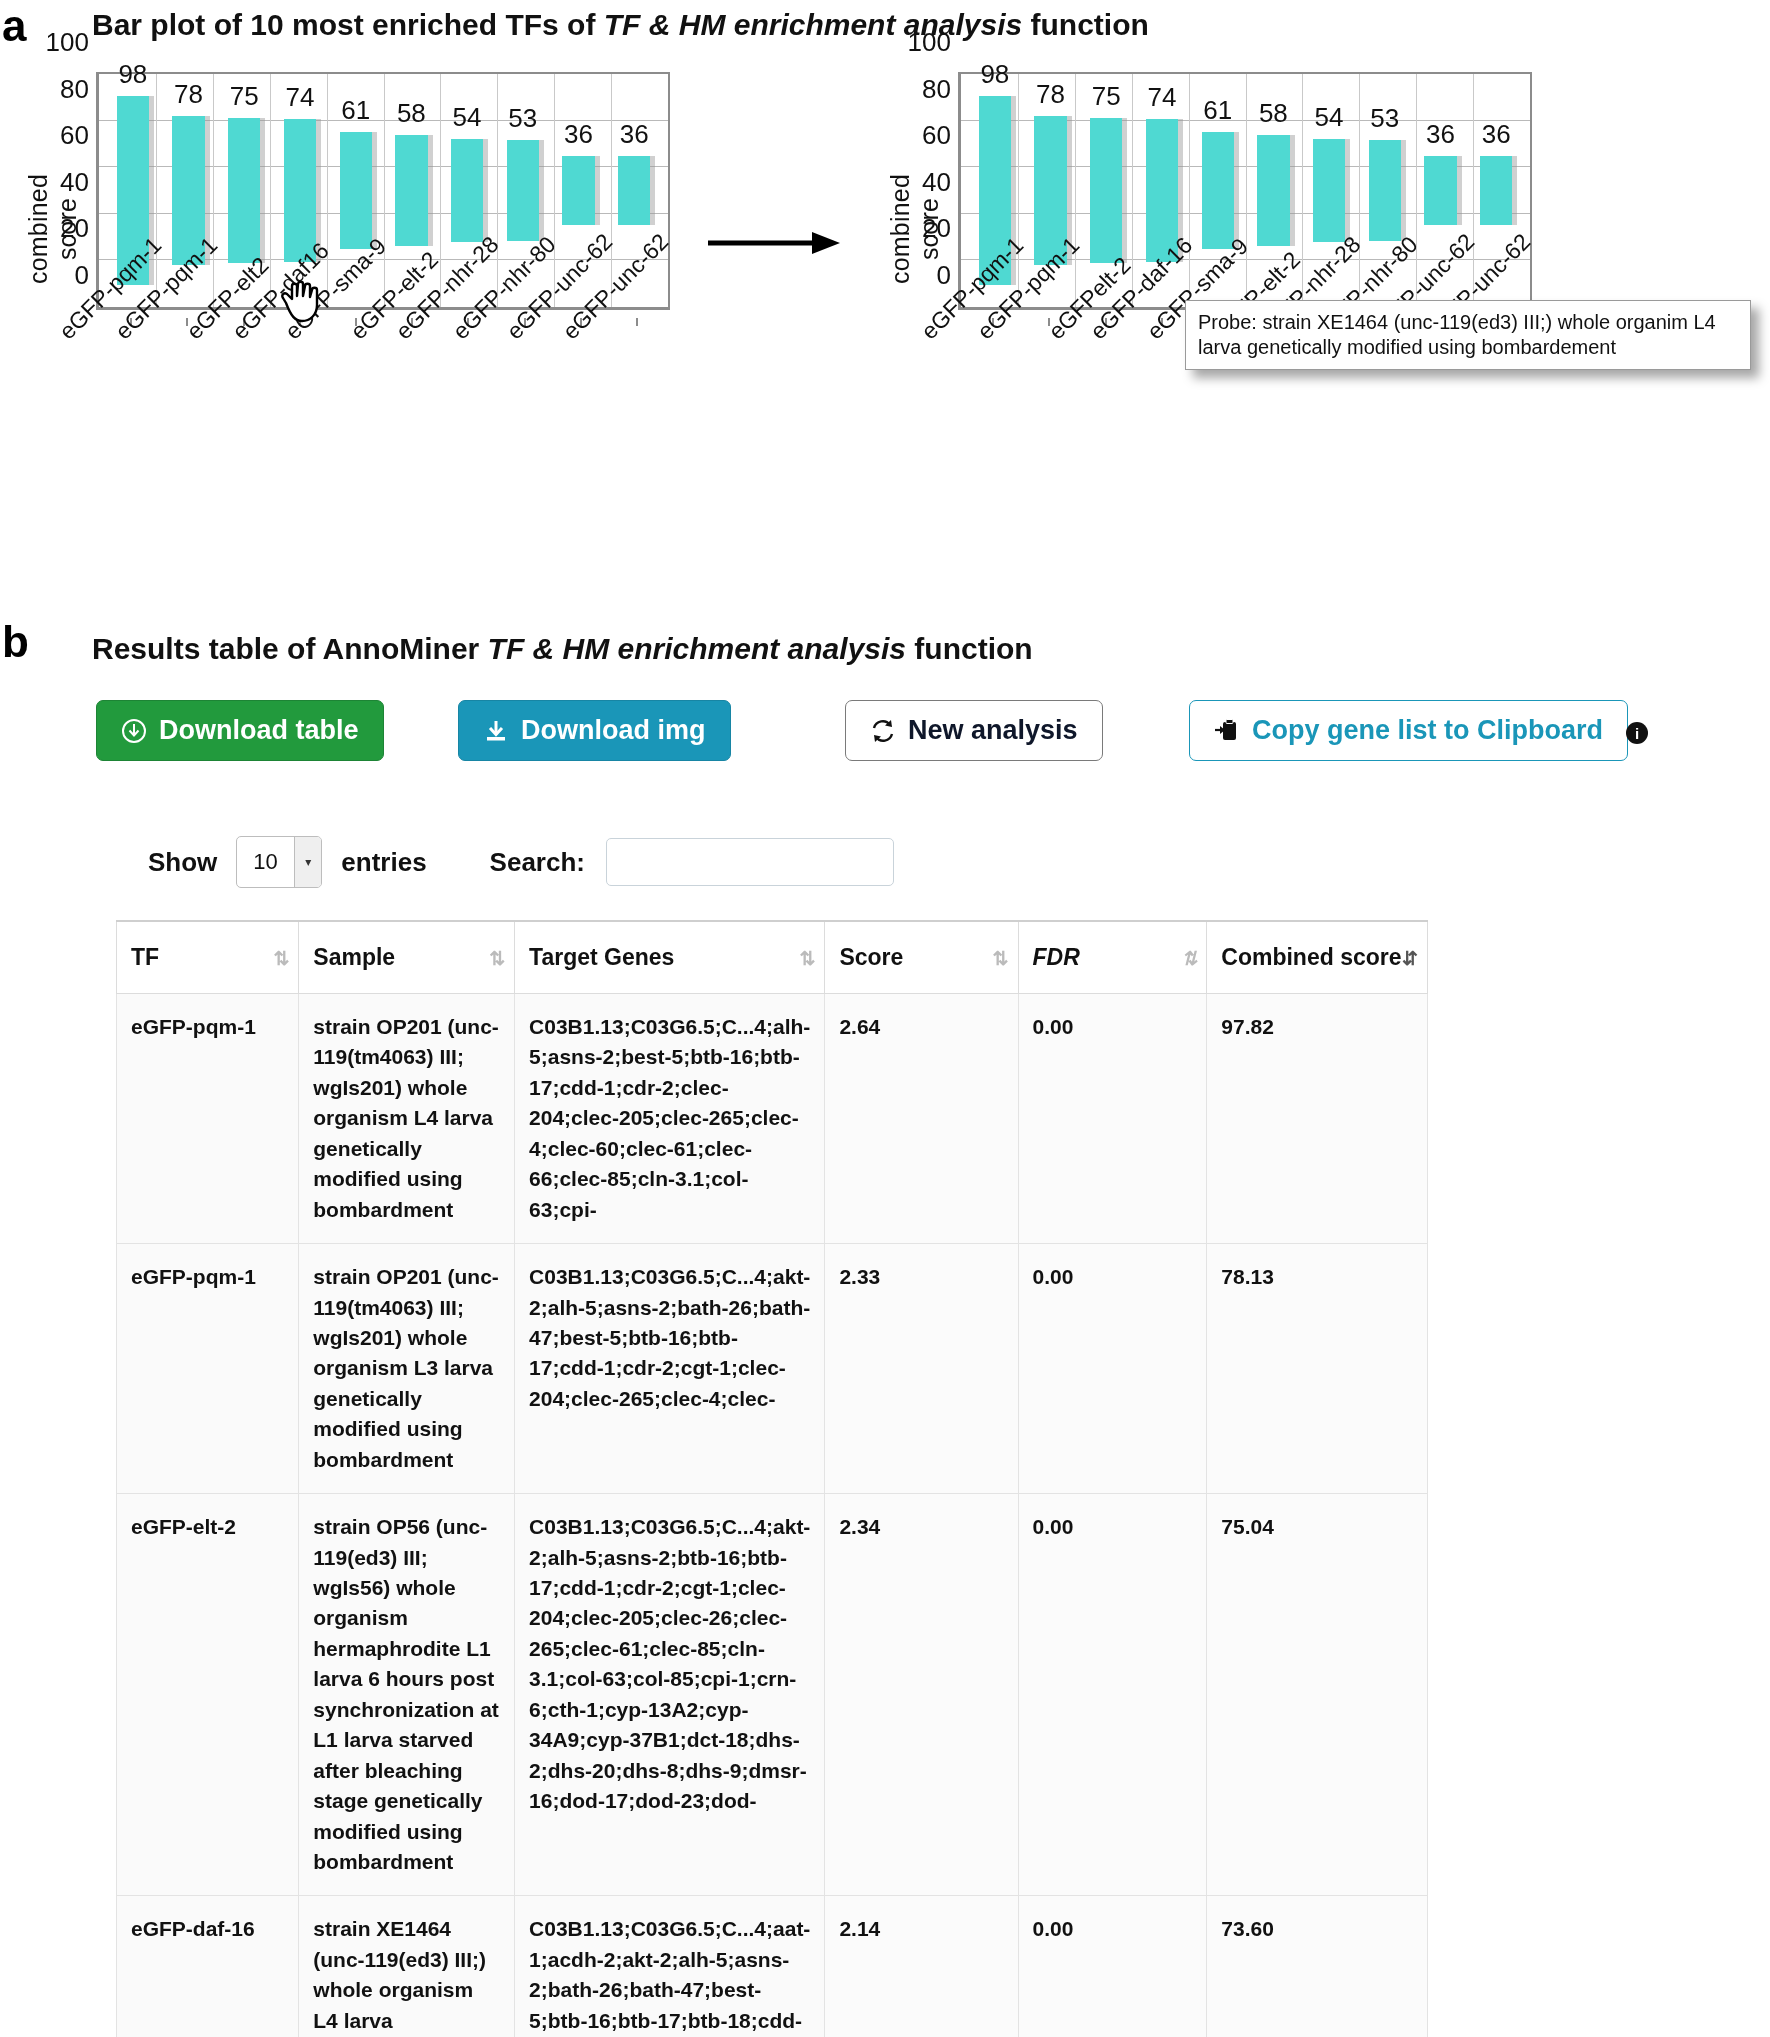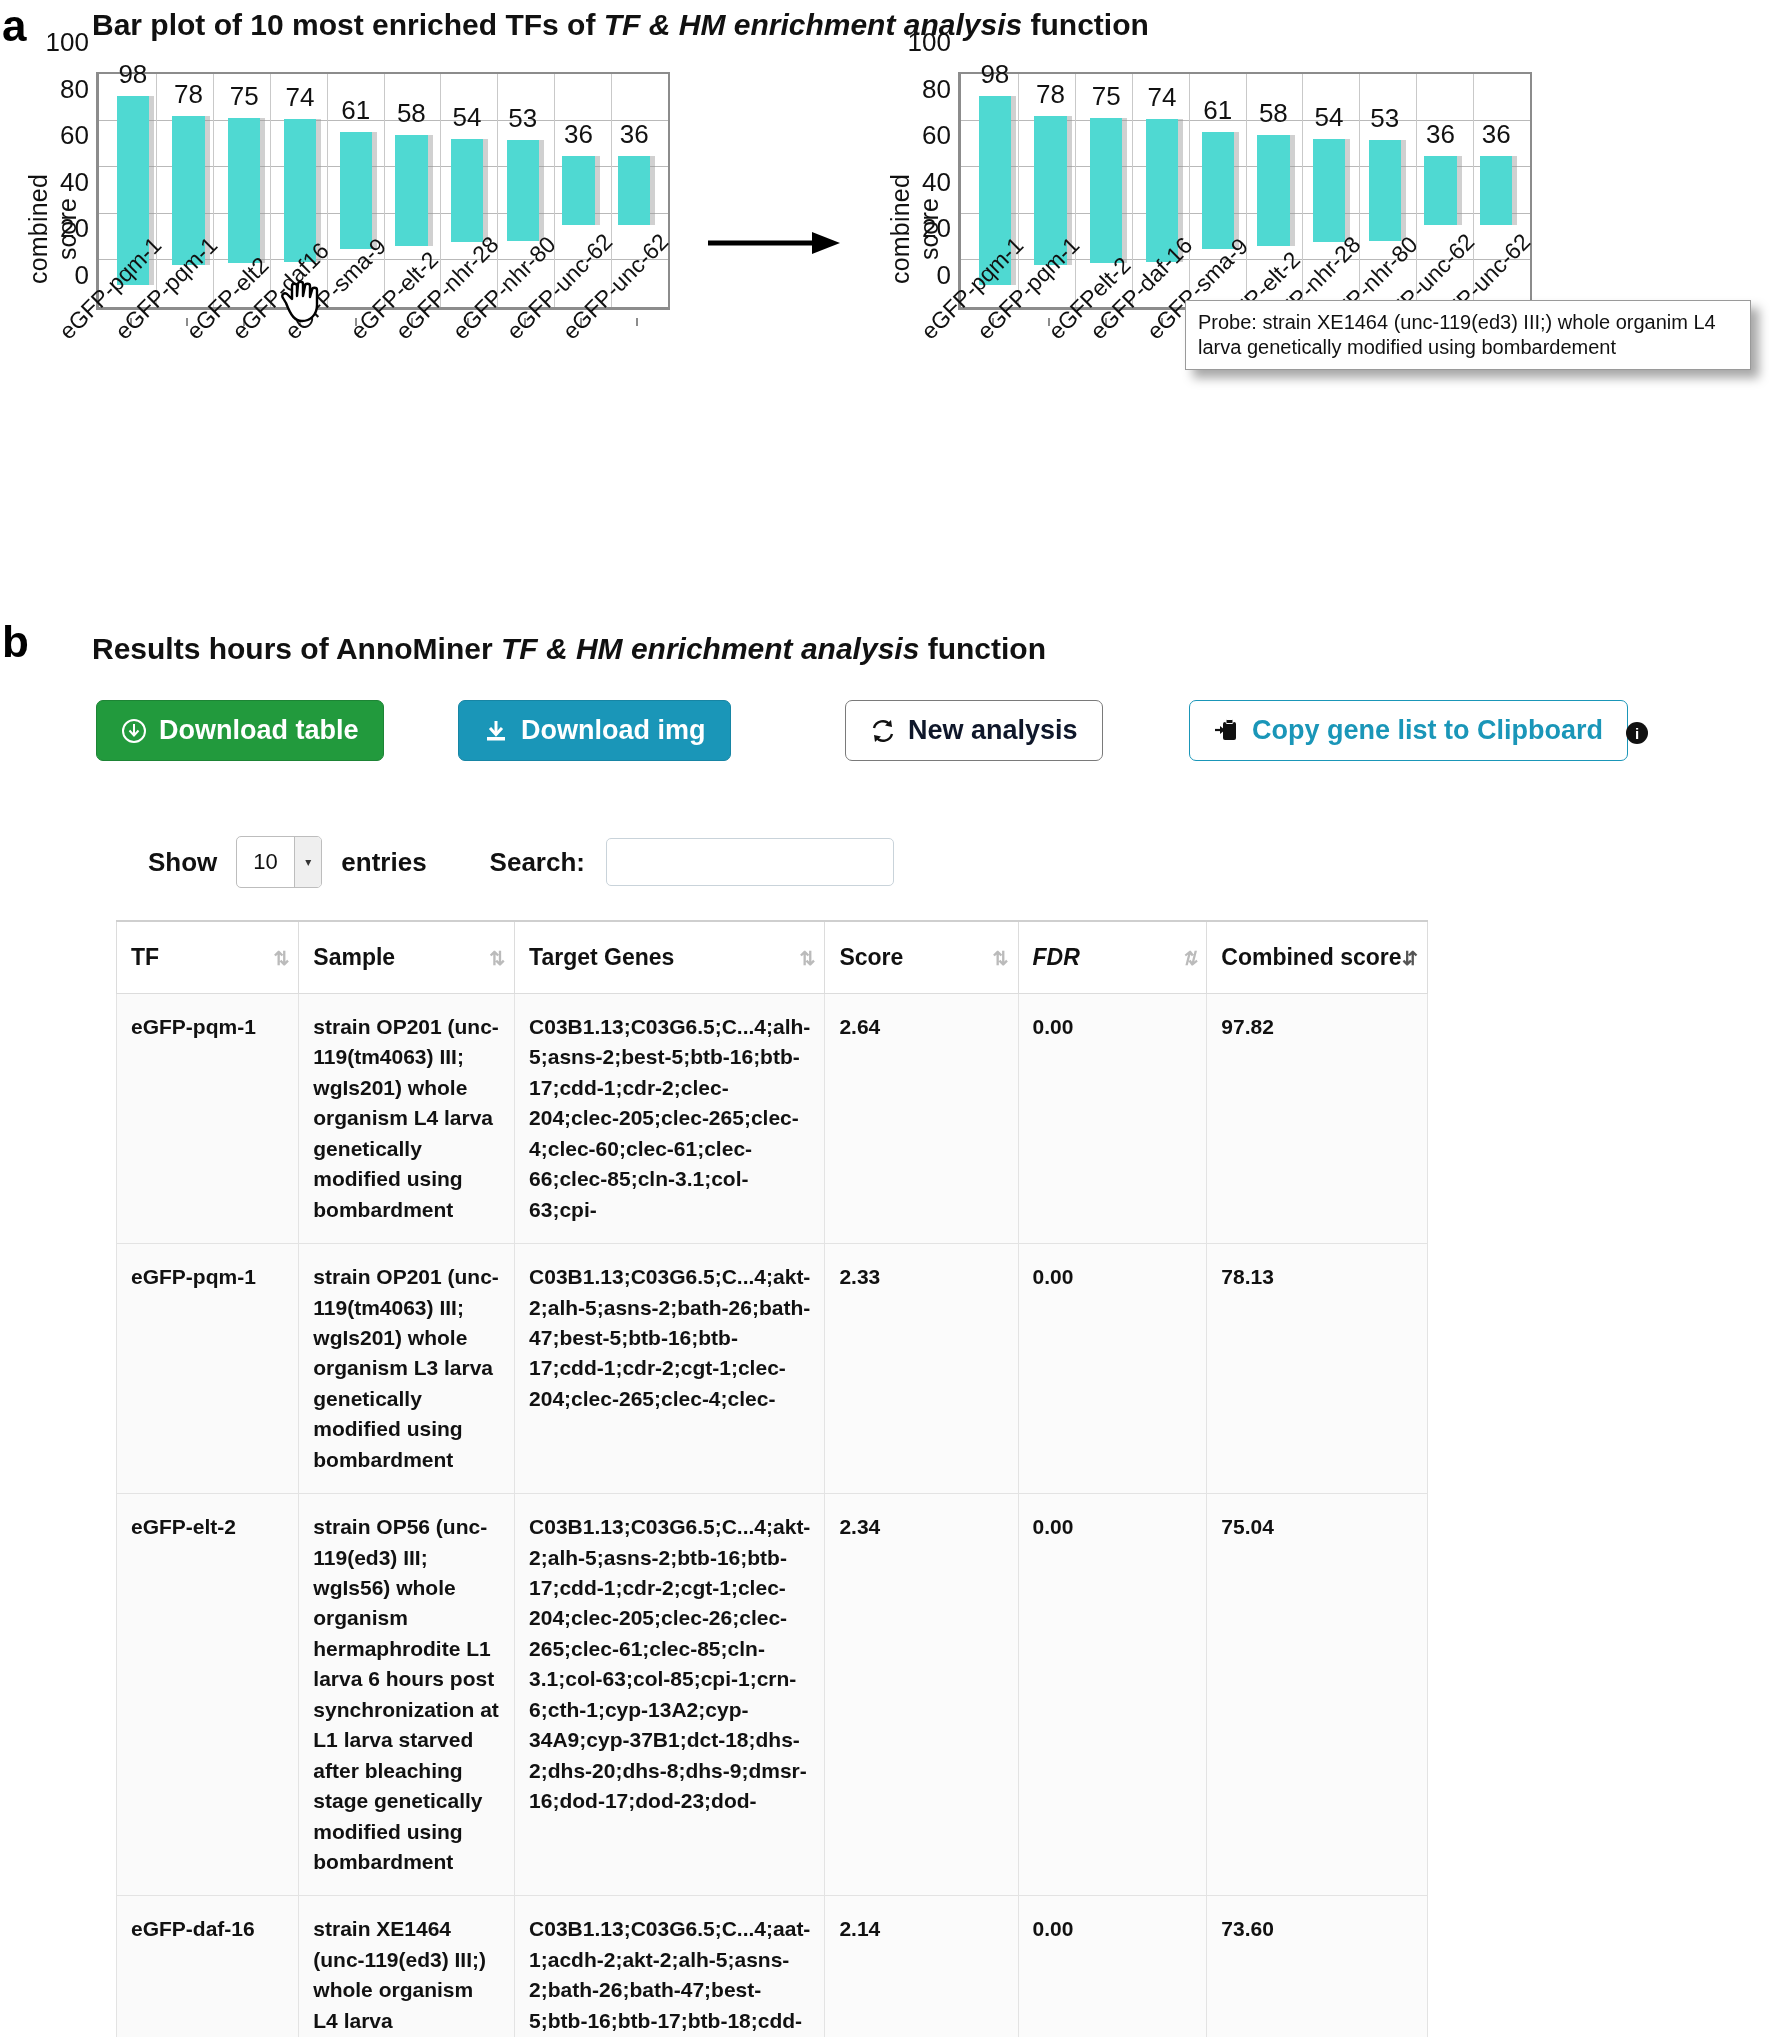--- a/index.html
+++ b/index.html
@@ -400,21 +400,21 @@
         <div class="tickmark"></div>
         <span>eGFP-unc-62</span>
       </div>
     </div>
 </div>
 
 <div id="chart-tooltip">Probe: strain XE1464 (unc-119(ed3) III;) whole organim L4 larva genetically modified using bombardement</div>
 
 <div class="panel-letter" id="pl-b">b</div>
 <div class="panel-title" id="pt-b">
-  <span>Results hours of AnnoMiner </span><i>TF &amp; HM enrichment analysis</i><span> function</span>
+  <span>Results table of AnnoMiner </span><i>TF &amp; HM enrichment analysis</i><span> function</span>
 </div>
 
 <div class="btn" id="btn-download-table">
   <svg width="26" height="26" viewBox="0 0 26 26">
     <circle cx="13" cy="13" r="11" fill="none" stroke="#fff" stroke-width="2"></circle>
     <line x1="13" y1="6" x2="13" y2="17" stroke="#fff" stroke-width="2"></line>
     <polyline points="8.5,12.5 13,17.5 17.5,12.5" fill="none" stroke="#fff" stroke-width="2"></polyline>
   </svg>
   <span>Download table</span>
 </div>

